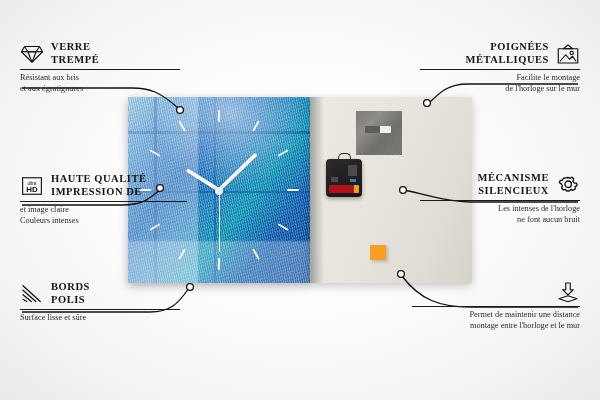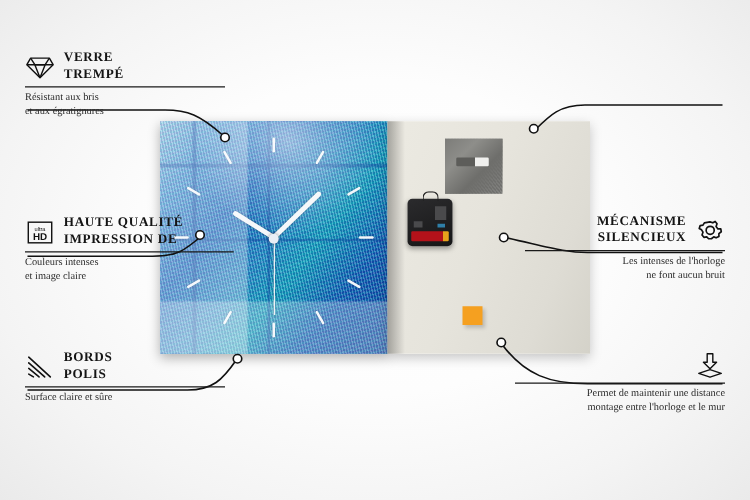--- a/index.html
+++ b/index.html
@@ -188,46 +188,67 @@
         <text x="16" y="12" font-family="Liberation Sans, sans-serif" font-size="6" text-anchor="middle" fill="#111">ultra</text>
         <text x="16" y="22" font-family="Liberation Sans, sans-serif" font-size="10.5" font-weight="bold" text-anchor="middle" fill="#111">HD</text>
       </svg>
       <div class="co-title">
         <div>HAUTE QUALITÉ</div>
         <div>IMPRESSION DE</div>
       </div>
     </div>
     <div class="co-rule"></div>
     <div class="co-sub">
+      <div>et image claire</div>
       <div>Couleurs intenses</div>
-      <div>et image claire</div>
     </div>
   </div>
 
   <div class="callout co-left" style="left:20px; top:281px; width:160px;">
     <div class="co-head">
       <svg class="ico" viewBox="0 0 32 28">
         <g stroke="#111" stroke-width="1.7" stroke-linecap="round">
           <path d="M4 3 L27 24"></path>
             <path d="M4 9 L21 24"></path>
             <path d="M4 15 L15 24"></path>
             <path d="M4 21 L9 24"></path>
         </g>
       </svg>
       <div class="co-title">
         <div>BORDS</div>
         <div>POLIS</div>
       </div>
     </div>
     <div class="co-rule"></div>
     <div class="co-sub">
-      <div>Surface claire et sûre</div>
-    </div>
-  </div>
-
+      <div>Surface lisse et sûre</div>
+    </div>
+  </div>
+
+  <div class="callout co-right" style="left:420px; top:41px; width:160px;">
+    <div class="co-head">
+      <div class="co-title">
+        <div>POIGNÉES</div>
+        <div>MÉTALLIQUES</div>
+      </div>
+      <svg class="ico" viewBox="0 0 32 28">
+        <g fill="none" stroke="#111" stroke-width="1.5" stroke-linejoin="round">
+          <path d="M16 2 L10 7 H22 Z"></path>
+          <rect x="3" y="7" width="26" height="19"></rect>
+          <path d="M5 24 L13 15 L18 21 L22 17 L27 24"></path>
+          <circle cx="21" cy="12.5" r="2.2"></circle>
+        </g>
+      </svg>
+    </div>
+    <div class="co-rule"></div>
+    <div class="co-sub">
+      <div>Facilite le montage</div>
+      <div>de l'horloge sur le mur</div>
+    </div>
+  </div>
 
   <div class="callout co-right" style="left:420px; top:172px; width:160px;">
     <div class="co-head">
       <div class="co-title">
         <div>MÉCANISME</div>
         <div>SILENCIEUX</div>
       </div>
       <svg class="ico" viewBox="0 0 32 28">
         <g fill="none" stroke="#111" stroke-width="1.8" stroke-linejoin="round">
           <path d="M16 4 L19 5 L21.5 3.5 L23.5 6 L22.5 9 L24.5 11.5 L27.5 11.5 L28 14.5

